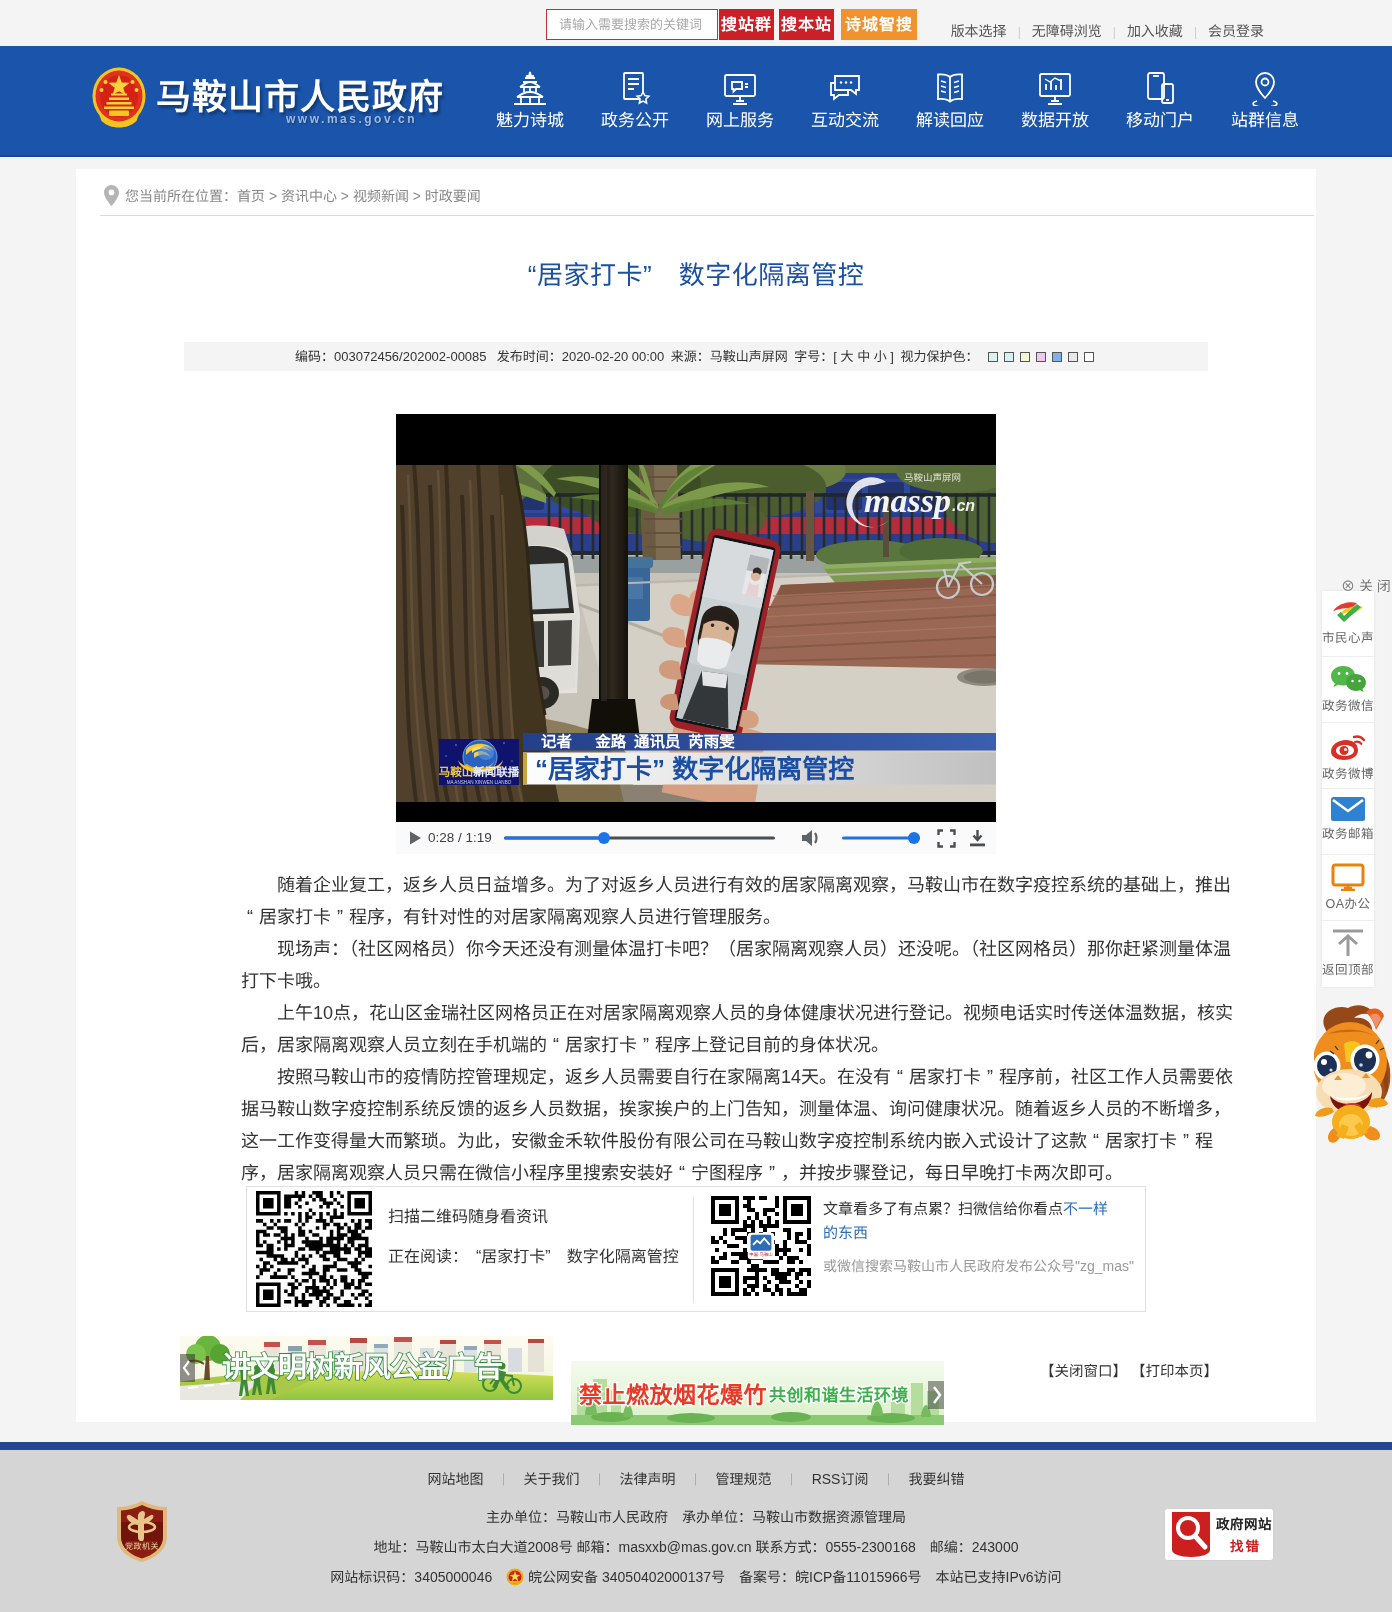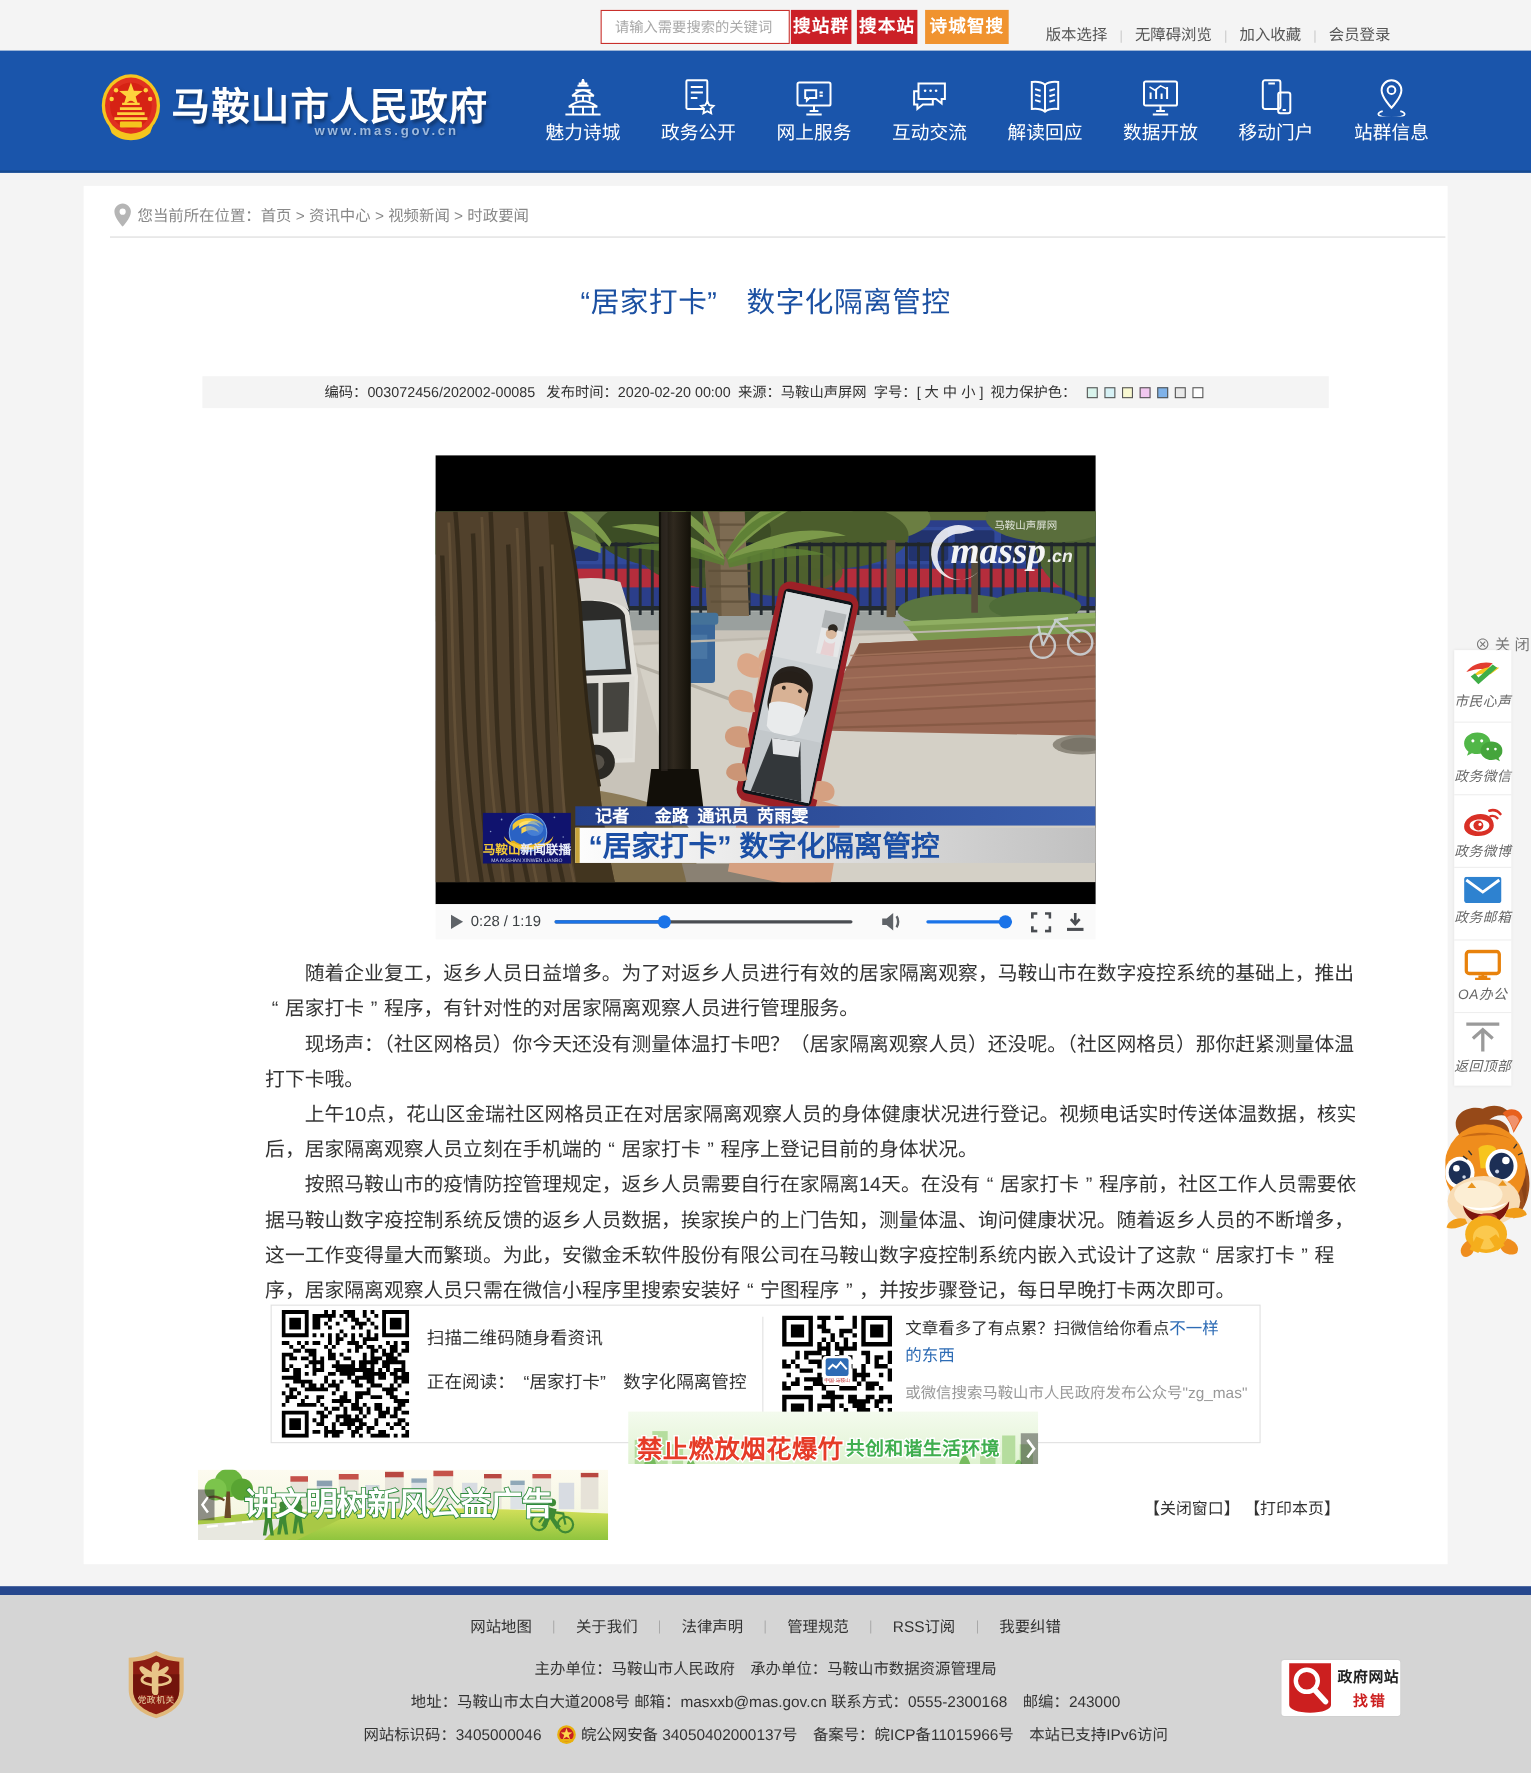--- a/index.html
+++ b/index.html
@@ -45,34 +45,34 @@
 .qrleft-img{position:absolute;left:9px;top:4px;}
 .qrltxt1{position:absolute;left:141px;top:16px;font-size:16px;color:#333;}
 .qrltxt2{position:absolute;left:141px;top:56px;font-size:16px;color:#333;}
 .qrsep{position:absolute;left:446px;top:10px;width:1px;height:106px;background:#e0e0e0;}
 .qrright-img{position:absolute;left:464px;top:9px;}
 .qrrtxt1{position:absolute;left:576px;top:10px;width:330px;font-size:15px;color:#333;line-height:24px;}
 .qrrtxt1 a{color:#2e6cb5;text-decoration:none;}
 .qrrtxt2{position:absolute;left:576px;top:68px;width:330px;font-size:14px;color:#999;}
 
 .banner1{position:absolute;left:104px;top:1167px;width:373px;height:64px;overflow:hidden;}
-.banner2{position:absolute;left:495px;top:1114px;width:373px;height:48px;overflow:hidden;}
+.banner2{position:absolute;left:495px;top:1192px;width:373px;height:64px;overflow:hidden;}
 .closeline{position:absolute;left:964px;top:1190px;font-size:14.5px;color:#333;}
 
 .footline{position:absolute;left:0;top:1442px;width:1392px;height:8px;background:#26478d;}
 .footer{position:absolute;left:0;top:1450px;width:1392px;height:162px;background:#d5d5d5;font-size:14px;color:#333;}
 .frow{position:absolute;left:0;width:1392px;text-align:center;white-space:nowrap;}
 .frow1{top:18px;}
 .frow1 i{font-style:normal;color:#888;margin:0 14px;font-size:12px;}
 .frow2{top:56px;}
 .frow3{top:86px;}
 .frow4{top:116px;}
 
 .sideclose{position:absolute;left:1341px;top:575px;font-size:14px;color:#777;}
-.sidepanel{position:absolute;left:1322px;top:591px;width:52px;background:#fff;box-shadow:0 0 3px rgba(0,0,0,.08);font-style:italic;}
+.sidepanel{position:absolute;left:1322px;top:591px;width:52px;background:#fff;box-shadow:0 0 3px rgba(0,0,0,.08);}
 .sideitem{height:58px;text-align:center;border-bottom:1px solid #eee;position:relative;}
 .sideitem:last-child{border-bottom:none;}
 .sideitem svg{display:block;margin:8px auto 2px;}
 .sideitem .lb{font-size:12.5px;color:#666;letter-spacing:.5px;}
 </style>
 </head>
 <body>
 
 <div class="topbar">
   <div class="searchbox">请输入需要搜索的关键词</div>

